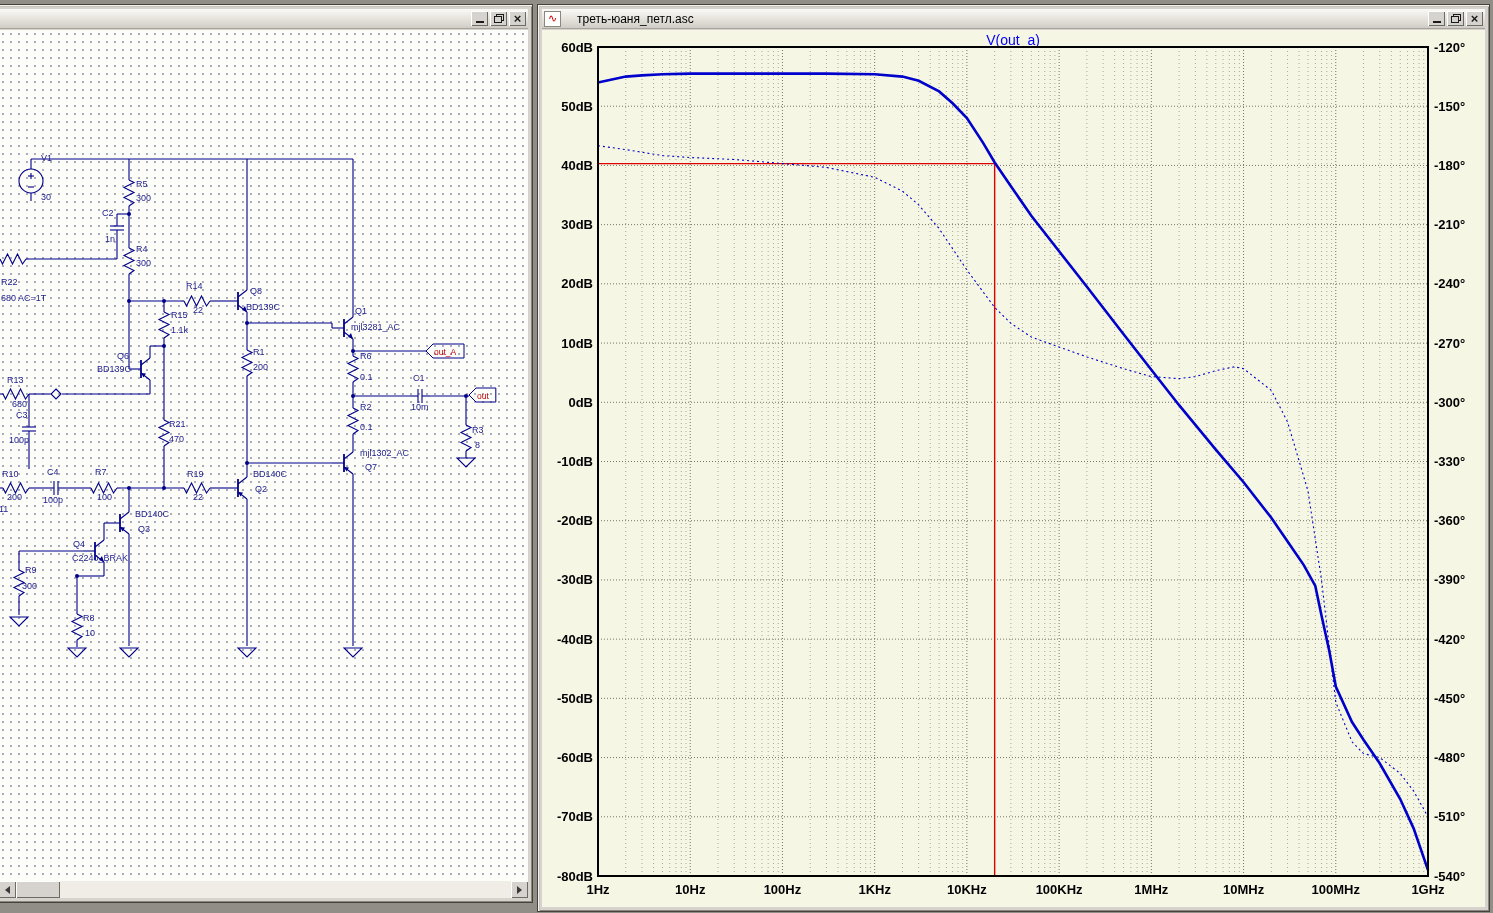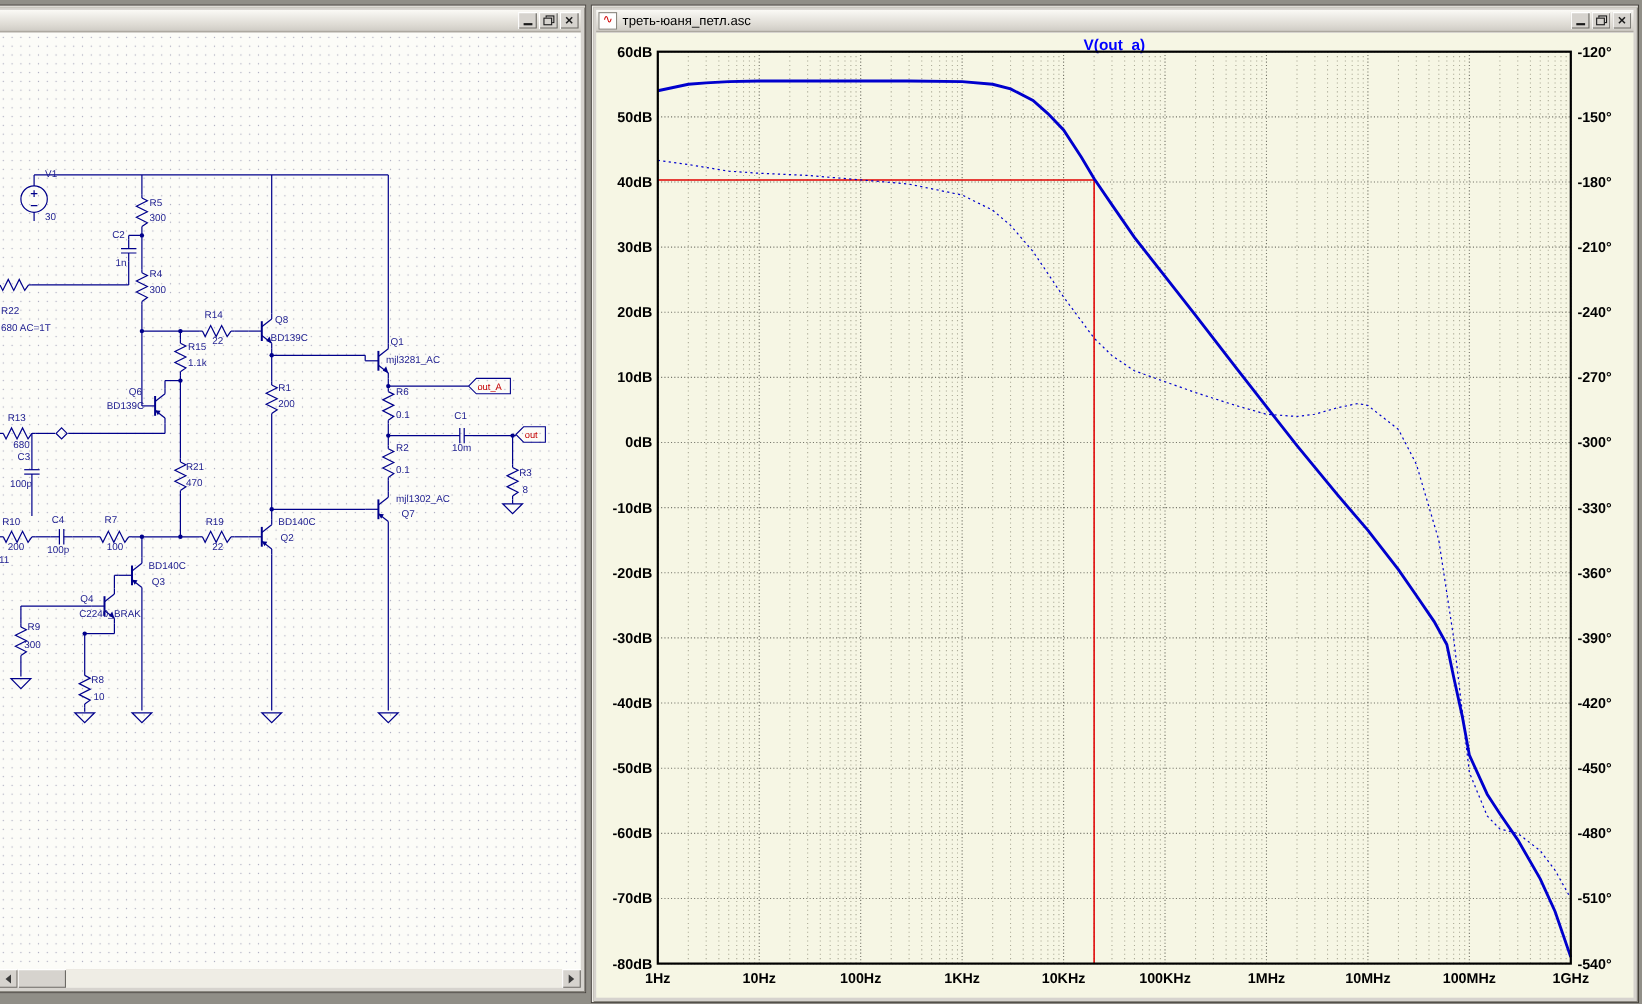--- a/index.html
+++ b/index.html
@@ -5,21 +5,21 @@
   html,body{margin:0;padding:0}
   body{width:1493px;height:913px;background:#908e87;position:relative;overflow:hidden;
        font-family:"Liberation Sans",sans-serif}
   .window{position:absolute;background:#d6d3ce;border:1px solid #45423c;
           box-shadow:inset 1px 1px 0 #f5f4f0, inset 2px 2px 0 #c6c3bb, inset -1px -1px 0 #8a877f}
   .left-window{left:-6px;top:4px;width:537px;height:897px}
   .right-window{left:537px;top:4px;width:951px;height:906px}
   .titlebar{position:absolute;left:4px;top:4px;right:4px;height:20px;
             background:linear-gradient(#fbfaf6,#dedbd4 70%,#cfccc5);
             border-bottom:1px solid #a8a49c;display:flex;align-items:center;padding:0 2px;box-sizing:border-box}
-  .win-title{font-size:12px;color:#000;margin-left:5px;white-space:nowrap}
+  .win-title{font-size:12px;color:#000;margin-left:16px;white-space:nowrap}
   .win-icon{width:15px;height:14px;background:#fff;border:1px solid #8a877f;color:#d00000;
             font-size:11px;line-height:12px;text-align:center;flex:0 0 auto}
   .titlebar-buttons{margin-left:auto;display:flex;gap:2px}
   .tb-btn{width:17px;height:15px;background:#d6d3ce;display:flex;align-items:center;justify-content:center;
           box-shadow:inset 1px 1px 0 #fff,inset -1px -1px 0 #6c6a65;cursor:default}
   .glyph-min{width:8px;height:2px;background:#1a1a1a;margin-top:7px}
   .glyph-restore{position:relative;width:10px;height:9px}
   .glyph-restore::before{content:"";position:absolute;right:0;top:0;width:6px;height:5px;border:1px solid #1a1a1a}
   .glyph-restore::after{content:"";position:absolute;left:0;bottom:0;width:6px;height:5px;border:1px solid #1a1a1a;background:#d6d3ce}
   .glyph-close{font-size:13px;font-weight:bold;color:#1a1a1a;line-height:1;margin-top:-1px}
@@ -31,21 +31,21 @@
   .hscrollbar{position:absolute;left:4px;right:4px;bottom:4px;height:17px;background:#efede5;display:flex}
   .sb-btn{width:17px;height:17px;background:#d6d3ce;box-shadow:inset 1px 1px 0 #fff,inset -1px -1px 0 #6c6a65;
           display:flex;align-items:center;justify-content:center;flex:0 0 auto}
   .tri-l{width:0;height:0;border:4px solid transparent;border-right:5px solid #3a3a3a;margin-left:-4px}
   .tri-r{width:0;height:0;border:4px solid transparent;border-left:5px solid #3a3a3a;margin-right:-4px}
   .sb-track{flex:1;position:relative}
   .sb-thumb{position:absolute;left:0;top:0;width:44px;height:17px;background:#d6d3ce;
             box-shadow:inset 1px 1px 0 #fff,inset -1px -1px 0 #6c6a65}
   .plot-client{position:absolute;left:4px;top:25px;right:4px;bottom:4px;background:#f6f6e4;overflow:hidden}
   .plot-title{position:absolute;left:56px;width:830px;top:2px;text-align:center;
-              font-size:14px;font-weight:bold;color:#0000ff}
+              font-size:14px;font-weight:normal;color:#0000ff}
   #plot-svg{position:absolute;left:0;top:0}
   #plot-svg text.axis-label{font:bold 13px "Liberation Sans",sans-serif;fill:#000}
 </style>
 </head>
 <body>
 
 <div>
 
   <div class="window left-window">
     <div class="titlebar">

